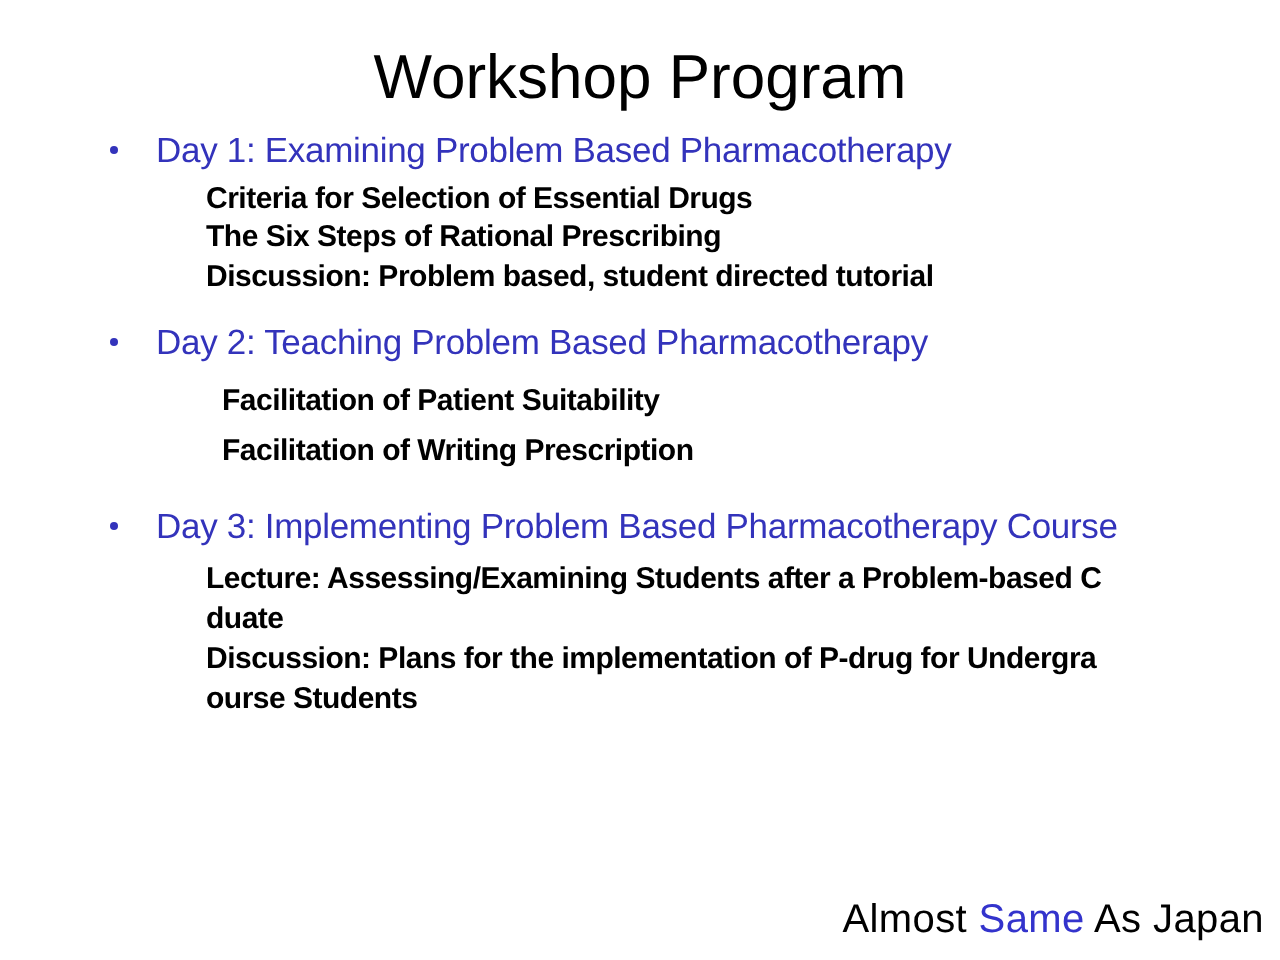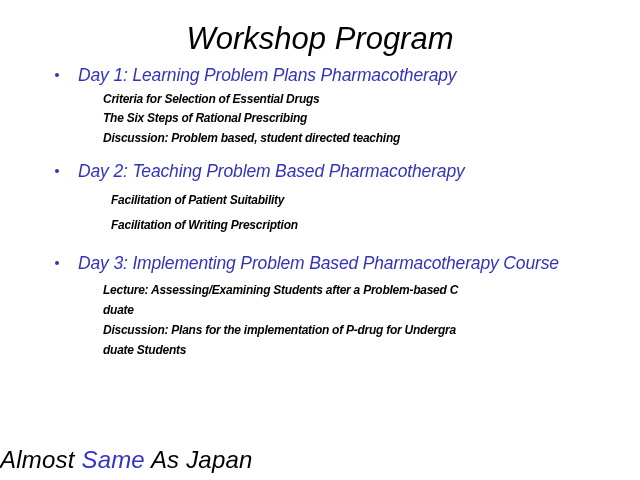--- a/index.html
+++ b/index.html
@@ -15,21 +15,20 @@
     overflow: hidden;
     font-family: "Liberation Sans", sans-serif;
     color: #000000;
   }
   .slide {
     position: absolute;
     left: 0; top: 0;
     width: 640px;
     height: 348px;
     background: #ffffff;
-    font-style: italic;
   }
 
   
   .slide-title {
     position: absolute;
     left: 0;
     top: 21px;
     width: 640px;
     text-align: center;
     font-size: 31px;
@@ -69,21 +68,21 @@
   }
 
   .sub-list {
     margin: 0;
     padding: 0;
     list-style: none;
   }
   .sub-item {
     color: #000000;
     font-weight: bold;
-    font-size: 12px;
+    font-size: 15px;
     line-height: 19.2px;
     letter-spacing: -0.25px;
     white-space: pre-wrap;
   }
 
   
   .g1 .sub-list { margin-top: 4px; padding-left: 59px; }
   .g1 .sub-item { line-height: 19.4px; }
 
   .g2 { margin-top: 12px; }
@@ -94,45 +93,46 @@
   .g3 { margin-top: 14px; }
   .g3 .sub-list { margin-top: 6px; padding-left: 59px; }
   .g3 .sub-item { line-height: 20px; }
 
   
   .footer {
     position: absolute;
     left: 0;
     top: 447px;
     width: 632px;
-    font-size: 24px;
+    text-align: right;
+    font-size: 20px;
     line-height: 26px;
     color: #000000;
     letter-spacing: 0.2px;
   }
   .footer .hl { color: #3333CC; }
 </style>
 </head>
 <body>
 
 <div class="slide">
 
   <div class="slide-title">Workshop Program</div>
 
   <div class="body-block">
 
     <div class="day-group g1">
       <div class="day-heading">
         <span class="bullet"></span>
-        <span>Day 1: Learning Problem Plans Pharmacotherapy</span>
+        <span>Day 1: Examining Problem Based Pharmacotherapy</span>
       </div>
       <ul class="sub-list">
         <li class="sub-item">Criteria for Selection of Essential Drugs</li>
         <li class="sub-item">The Six Steps of Rational Prescribing</li>
-        <li class="sub-item">Discussion: Problem based, student directed teaching</li>
+        <li class="sub-item">Discussion: Problem based, student directed tutorial</li>
       </ul>
     </div>
 
     <div class="day-group g2">
       <div class="day-heading">
         <span class="bullet"></span>
         <span>Day 2: Teaching Problem Based Pharmacotherapy</span>
       </div>
       <ul class="sub-list">
         <li class="sub-item ind">Facilitation of Patient Suitability</li>
@@ -142,21 +142,21 @@
 
     <div class="day-group g3">
       <div class="day-heading">
         <span class="bullet"></span>
         <span>Day 3: Implementing Problem Based Pharmacotherapy Course</span>
       </div>
       <ul class="sub-list">
         <li class="sub-item">Lecture: Assessing/Examining Students after a Problem-based C</li>
         <li class="sub-item cont">duate</li>
         <li class="sub-item">Discussion: Plans for the implementation of P-drug for Undergra</li>
-        <li class="sub-item cont">duate Students</li>
+        <li class="sub-item cont">ourse Students</li>
       </ul>
     </div>
 
   </div>
 
   <div class="footer">
     <span>Almost </span><span class="hl">Same</span><span> As Japan</span>
   </div>
 
 </div>

